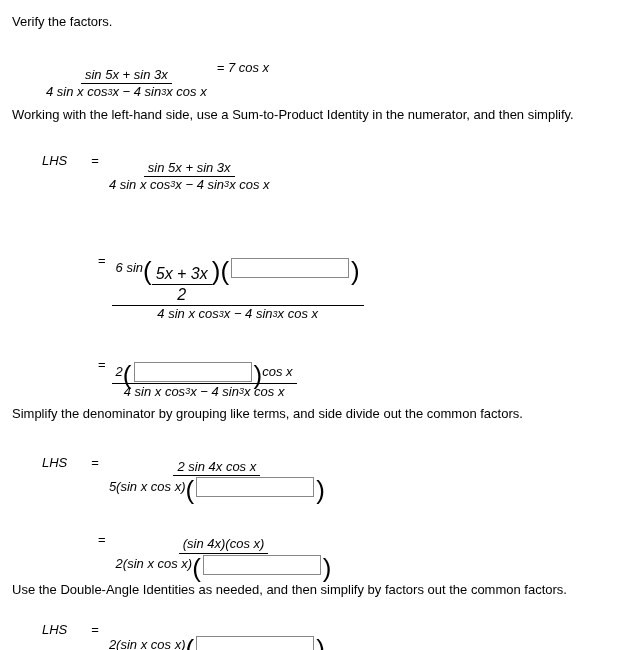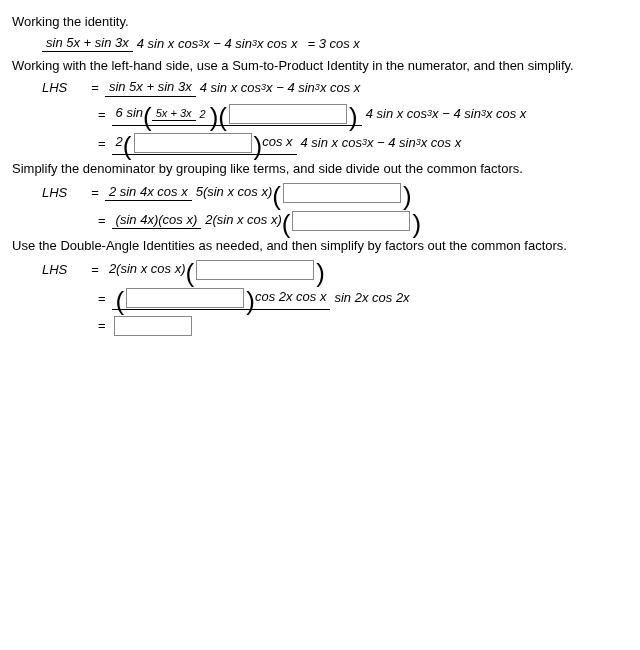--- a/index.html
+++ b/index.html
@@ -12,42 +12,43 @@
   .italic { font-style: italic; }
   .line { margin: 6px 0; }
   .row {
     display: flex;
     align-items: center;
   }
   .indent1 { padding-left: 30px; }
   .indent2 { padding-left: 80px; }
   .frac {
     display: inline-flex;
-    flex-direction: row;
+    flex-direction: column;
     align-items: center;
     vertical-align: middle;
     font-style: italic;
     line-height: 1.1;
+    margin-top: 32px;
   }
   .frac .num {
     border-bottom: 1px solid #000;
     padding: 1px 4px;
     display: flex;
     align-items: center;
     justify-content: center;
     white-space: nowrap;
   }
   .frac .den {
     padding: 1px 4px;
     display: flex;
     align-items: center;
     justify-content: flex-start;
     white-space: nowrap;
   }
-  .frac.small { font-size: 11px; }
+  .frac.small { font-size: 16px; }
   input.box {
     border: 1px solid #888;
     height: 18px;
     width: 110px;
     font-size: 12px;
     padding: 0 3px;
     margin: 0 2px;
   }
   input.box.sm { width: 70px; }
   .eq {
@@ -63,34 +64,34 @@
     top: 3px;
   }
   .lhs {
     font-style: italic;
     margin-right: 18px;
   }
 </style>
 </head>
 <body>
 
-<div class="line">Working the identity.</div>
+<div class="line">Verify the factors.</div>
 
 <div class="line row indent1">
   <span class="frac">
     <span class="num">sin 5x + sin 3x</span>
     <span class="den">
       <span>4 sin x cos</span>
         <sup>3</sup>
         <span> x − 4 sin</span>
         <sup>3</sup>
         <span> x cos x</span>
     </span>
   </span>
-  <span class="italic" style="margin-left:6px;">= 3 cos x</span>
+  <span class="italic" style="margin-left:6px;">= 7 cos x</span>
 </div>
 
 <div class="line">Working with the left-hand side, use a Sum-to-Product Identity in the numerator, and then simplify.</div>
 
 <div class="line row indent1">
   <span class="lhs">LHS</span>
     <span class="eq">=</span>
   <span class="frac">
     <span class="num">sin 5x + sin 3x</span>
     <span class="den">

